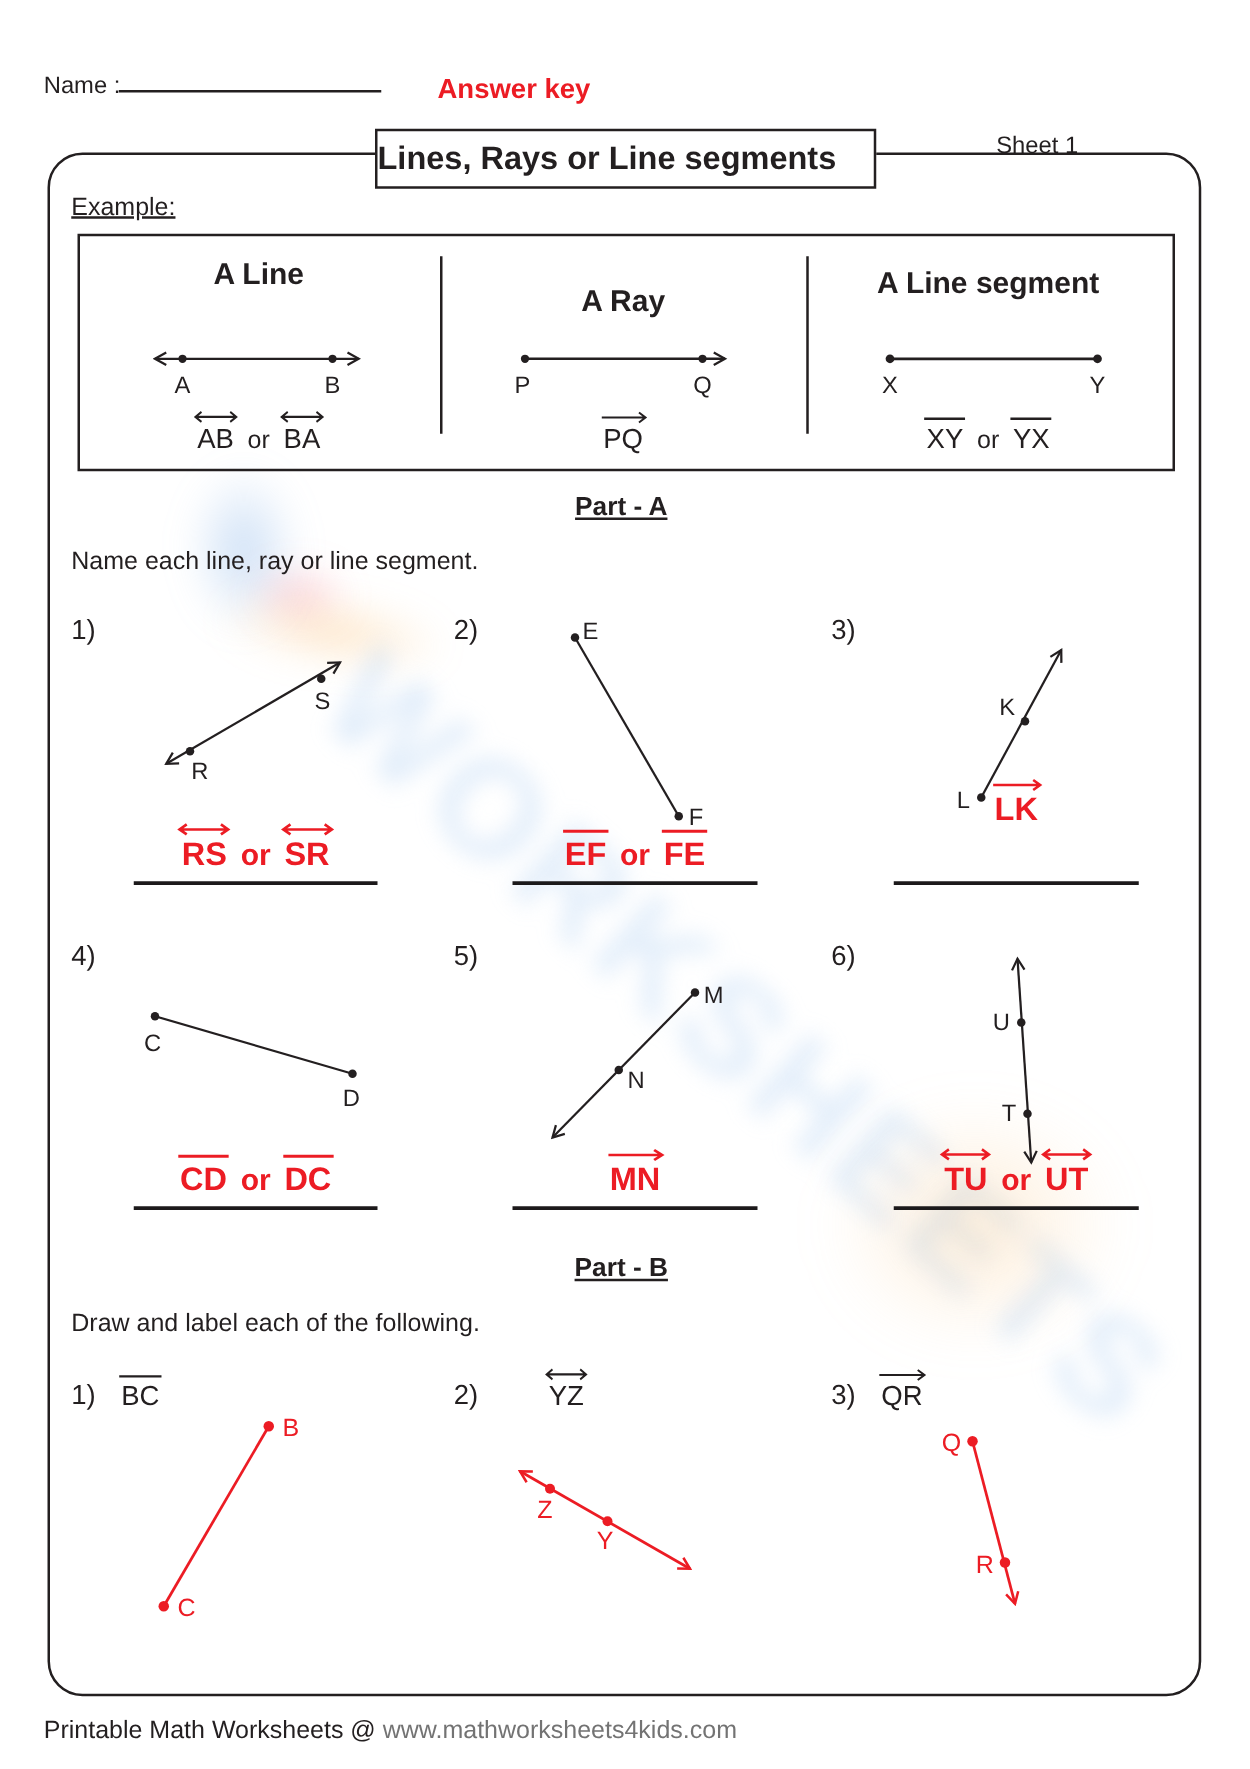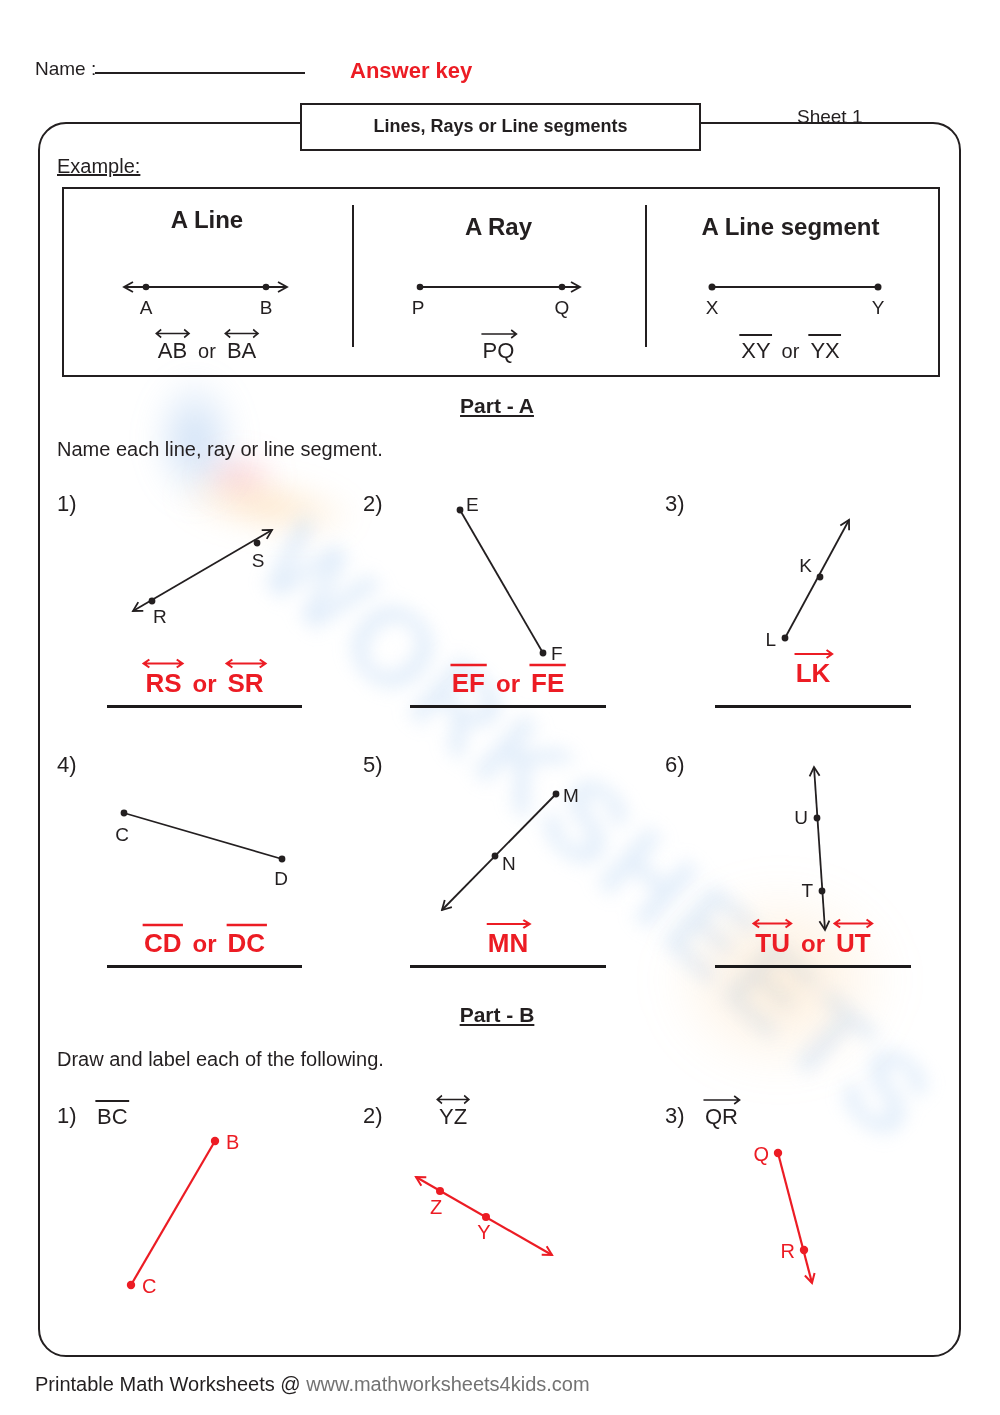--- a/index.html
+++ b/index.html
@@ -17,22 +17,22 @@
     color:rgba(155,195,238,0.30); filter:blur(9px);
     transform:rotate(42deg); transform-origin:left top; white-space:nowrap;
   }
 
   
   .name-label { font-size:19px; }
   .name-line { background:#231f20; height:2px; }
   .answer-key { font-size:22px; font-weight:bold; color:#ec1c24; text-align:left; }
   .sheet { font-size:19px; }
   .title-box {
-    border:2.5px solid #231f20; background:#ffffff; text-align:center;
-    font-size:18px; font-weight:bold; line-height:42px; z-index:3;
+    border:2.5px solid #231f20; background:#ffffff; 
+    font-size:26px; font-weight:bold; line-height:42px; z-index:3;
   }
   .main-border { border:2.5px solid #231f20; border-radius:28px; z-index:1; }
 
   
   .example-label { font-size:20px; text-decoration:underline; z-index:2; }
   .example-box { border:2px solid #231f20; background:transparent; z-index:2; }
   .col-heading { font-size:24px; font-weight:bold; text-align:center; }
   .divider { width:2px; background:#231f20; }
 
   
@@ -79,21 +79,21 @@
   <div class="abs sheet" style="left:797px;top:106px;">Sheet 1</div>
   <div class="abs title-box" style="left:300px;top:103px;width:397px;height:44px;">Lines, Rays or Line segments</div>
   <div class="abs main-border" style="left:38px;top:122px;width:919px;height:1231px;"></div>
 
   <div class="abs example-label" style="left:57px;top:155px;">Example:</div>
   <div class="abs example-box" style="left:62px;top:187px;width:874px;height:186px;"></div>
   <div class="abs divider" style="left:352px;top:205px;height:142px;"></div>
   <div class="abs divider" style="left:645px;top:205px;height:142px;"></div>
 
   <div class="abs col-heading" style="left:62px;top:206px;width:290px;">A Line</div>
-  <div class="abs col-heading" style="left:352px;top:213px;width:293px;">A Ray</div>
+  <div class="abs col-heading" style="left:352px;top:228px;width:293px;">A Ray</div>
   <div class="abs col-heading" style="left:645px;top:213px;width:291px;">A Line segment</div>
 
   <svg class="abs" style="left:105px;top:265px;" width="200" height="55" viewBox="105 265 200 55">
     <defs>
         <marker id="mk-ex1" viewBox="0 0 14 14" refX="12" refY="7" markerWidth="14" markerHeight="14" orient="auto-start-reverse" markerUnits="userSpaceOnUse">
           <path d="M3,2 L12,7 L3,12" fill="none" stroke="#231f20" stroke-width="1.8"></path>
         </marker>
       </defs>
     <line x1="124" y1="287" x2="287" y2="287" stroke="#231f20" stroke-width="1.8" marker-start="url(#mk-ex1)" marker-end="url(#mk-ex1)"></line>
     <circle cx="146" cy="287" r="3.3" fill="#231f20"></circle>
@@ -203,21 +203,21 @@
     <span class="note"><svg class="mark" viewBox="0 0 40 11" preserveAspectRatio="none">
           <path d="M1.5,7 L38.5,7" fill="none" stroke="currentColor" stroke-width="2.4"></path>
         </svg><span>EF</span></span>
     <span class="or">or</span>
     <span class="note"><svg class="mark" viewBox="0 0 40 11" preserveAspectRatio="none">
           <path d="M1.5,7 L38.5,7" fill="none" stroke="currentColor" stroke-width="2.4"></path>
         </svg><span>FE</span></span>
   </div>
   <div class="abs ans-underline" style="left:410px;top:705px;width:196px;"></div>
 
-  <div class="abs notegroup answer" style="left:715px;top:648px;width:196px;text-align:right;">
+  <div class="abs notegroup answer" style="left:715px;top:622px;width:196px;text-align:right;">
     <span class="note"><svg class="mark" viewBox="0 0 40 11" preserveAspectRatio="none">
           <path d="M1.5,6 L38.5,6 M33,2 L38.5,6 L33,10" fill="none" stroke="currentColor" stroke-width="2"></path>
         </svg><span>LK</span></span>
   </div>
   <div class="abs ans-underline" style="left:715px;top:705px;width:196px;"></div>
 
   <div class="abs num" style="left:57px;top:752px;">4)</div>
   <div class="abs num" style="left:363px;top:752px;">5)</div>
   <div class="abs num" style="left:665px;top:752px;">6)</div>
 

